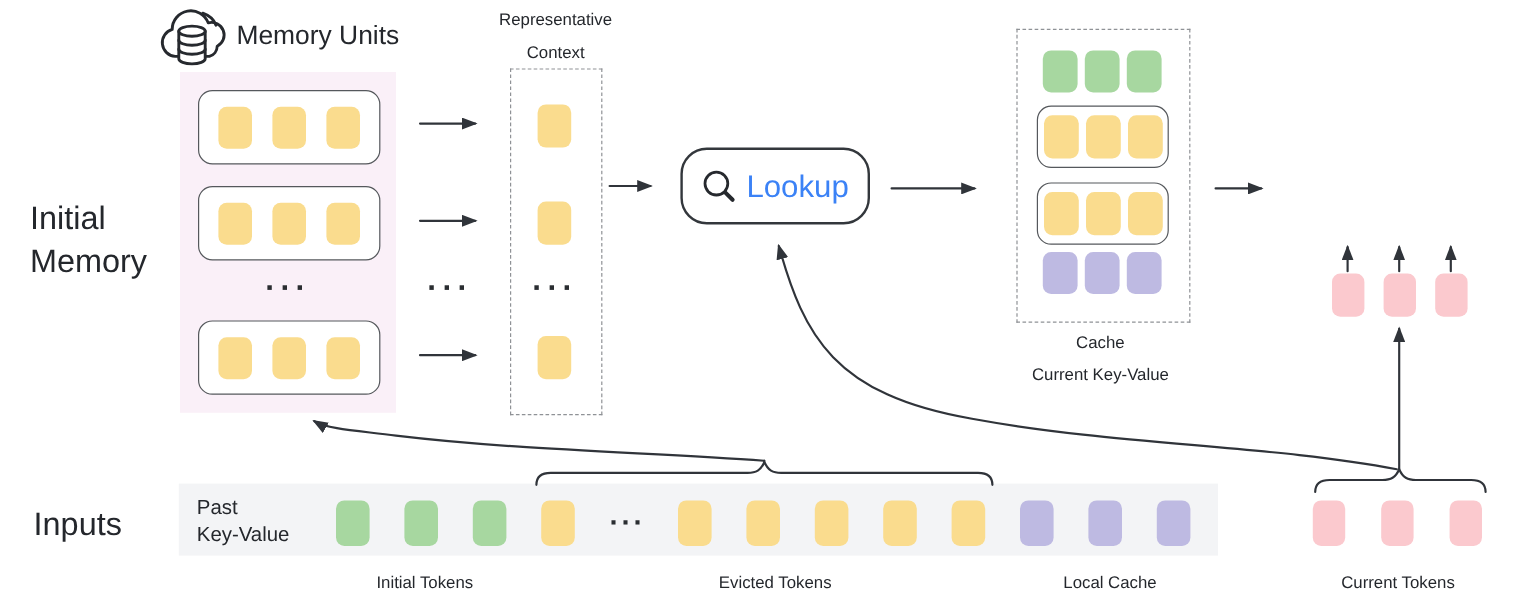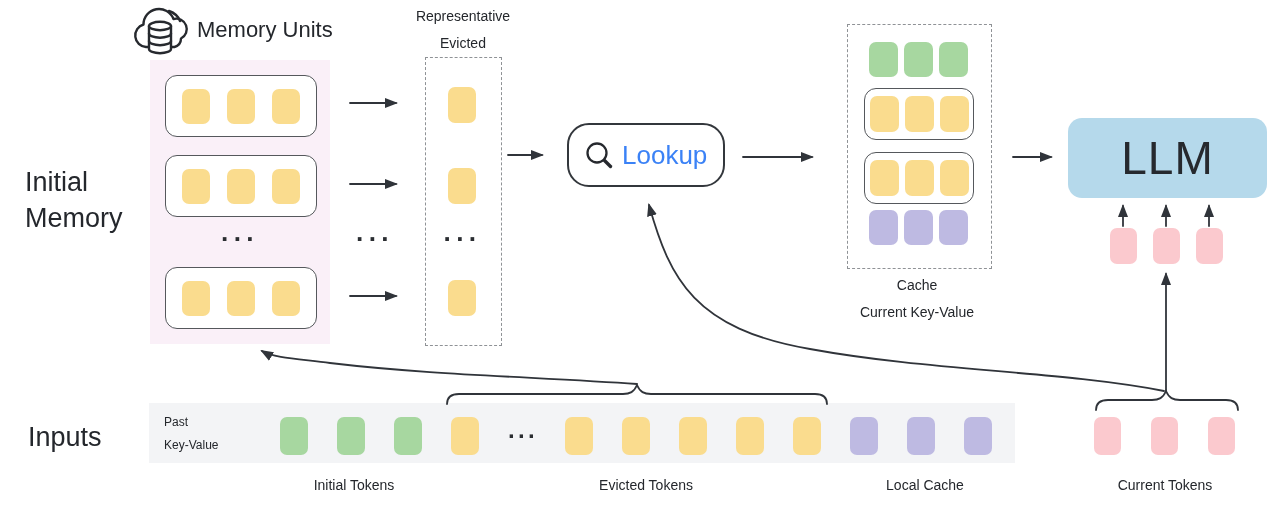--- a/index.html
+++ b/index.html
@@ -2,21 +2,21 @@
 <html><head>
 <meta charset="utf-8">
 <style>
   html,body{margin:0;padding:0;background:#fff;}
   .canvas{position:relative;width:1280px;height:509px;background:#ffffff;overflow:hidden;
           font-family:Liberation Sans, sans-serif;color:#24272c;}
   .abs{position:absolute;}
   
   .big-label{font-size:27px;line-height:36px;color:#24272c;}
   .mid-label{font-size:14px;line-height:27px;color:#24272c;}
-  .small-label{font-size:12px;line-height:23px;color:#24272c;}
+  .small-label{font-size:17px;line-height:23px;color:#24272c;}
   .center{text-align:center;}
   
   .memory-panel{left:150px;top:60px;width:180px;height:284px;background:#FAF0F8;}
   .unit-box{left:165px;width:150px;height:60px;background:#fff;border:1.3px solid #55585c;
             border-radius:12px;display:flex;align-items:center;justify-content:center;gap:17px;}
   .dashed-box{border:1.6px dashed #8f9296;background:#fff;}
   .rep-box{left:425px;top:57px;width:75px;height:287px;}
   .cache-box{left:847px;top:24px;width:143px;height:243px;}
   .lookup-box{left:567px;top:123px;width:158px;height:64px;border:2px solid #33373c;
               border-radius:22px;background:#fff;display:flex;align-items:center;
@@ -60,21 +60,21 @@
       <path d="M20 25 V48 A11 4.2 0 0 0 42 48 V25" fill="#ffffff"></path>
       <ellipse cx="31" cy="25" rx="11" ry="4.2" fill="#ffffff"></ellipse>
       <path d="M20 32.5 A11 4.2 0 0 0 42 32.5"></path>
       <path d="M20 40 A11 4.2 0 0 0 42 40"></path>
     </g>
   </svg>
   <div class="abs mid-label" style="left:197px;top:16px;font-size:22px;">Memory Units</div>
 
   <div class="abs mid-label center" style="left:380px;top:3px;width:166px;">
     <div>Representative</div>
-    <div>Evicted</div>
+    <div>Context</div>
   </div>
 
   <div class="abs big-label" style="left:25px;top:164px;">
     <div>Initial</div>
     <div>Memory</div>
   </div>
   <div class="abs big-label" style="left:28px;top:419px;">Inputs</div>
 
   <div class="abs memory-panel"></div>
   <div class="abs unit-box" style="top:75px;">
@@ -134,23 +134,20 @@
   <div class="abs cache-row" style="left:847px;top:210px;width:143px;">
       <div class="token" style="background: rgb(190, 186, 226);"></div>
       <div class="token" style="background: rgb(190, 186, 226);"></div>
       <div class="token" style="background: rgb(190, 186, 226);"></div>
     </div>
   <div class="abs mid-label center" style="left:822px;top:272px;width:190px;">
     <div>Cache</div>
     <div>Current Key-Value</div>
   </div>
 
-  <div class="abs llm-box">
-    <span>LLM</span>
-  </div>
   <div class="abs llm-feed">
       <div class="token" style="background: rgb(251, 201, 206);"></div>
       <div class="token" style="background: rgb(251, 201, 206);"></div>
       <div class="token" style="background: rgb(251, 201, 206);"></div>
     </div>
 
   <div class="abs strip"></div>
   <div class="abs small-label" style="left:164px;top:411px;">
     <div>Past</div>
     <div>Key-Value</div>

